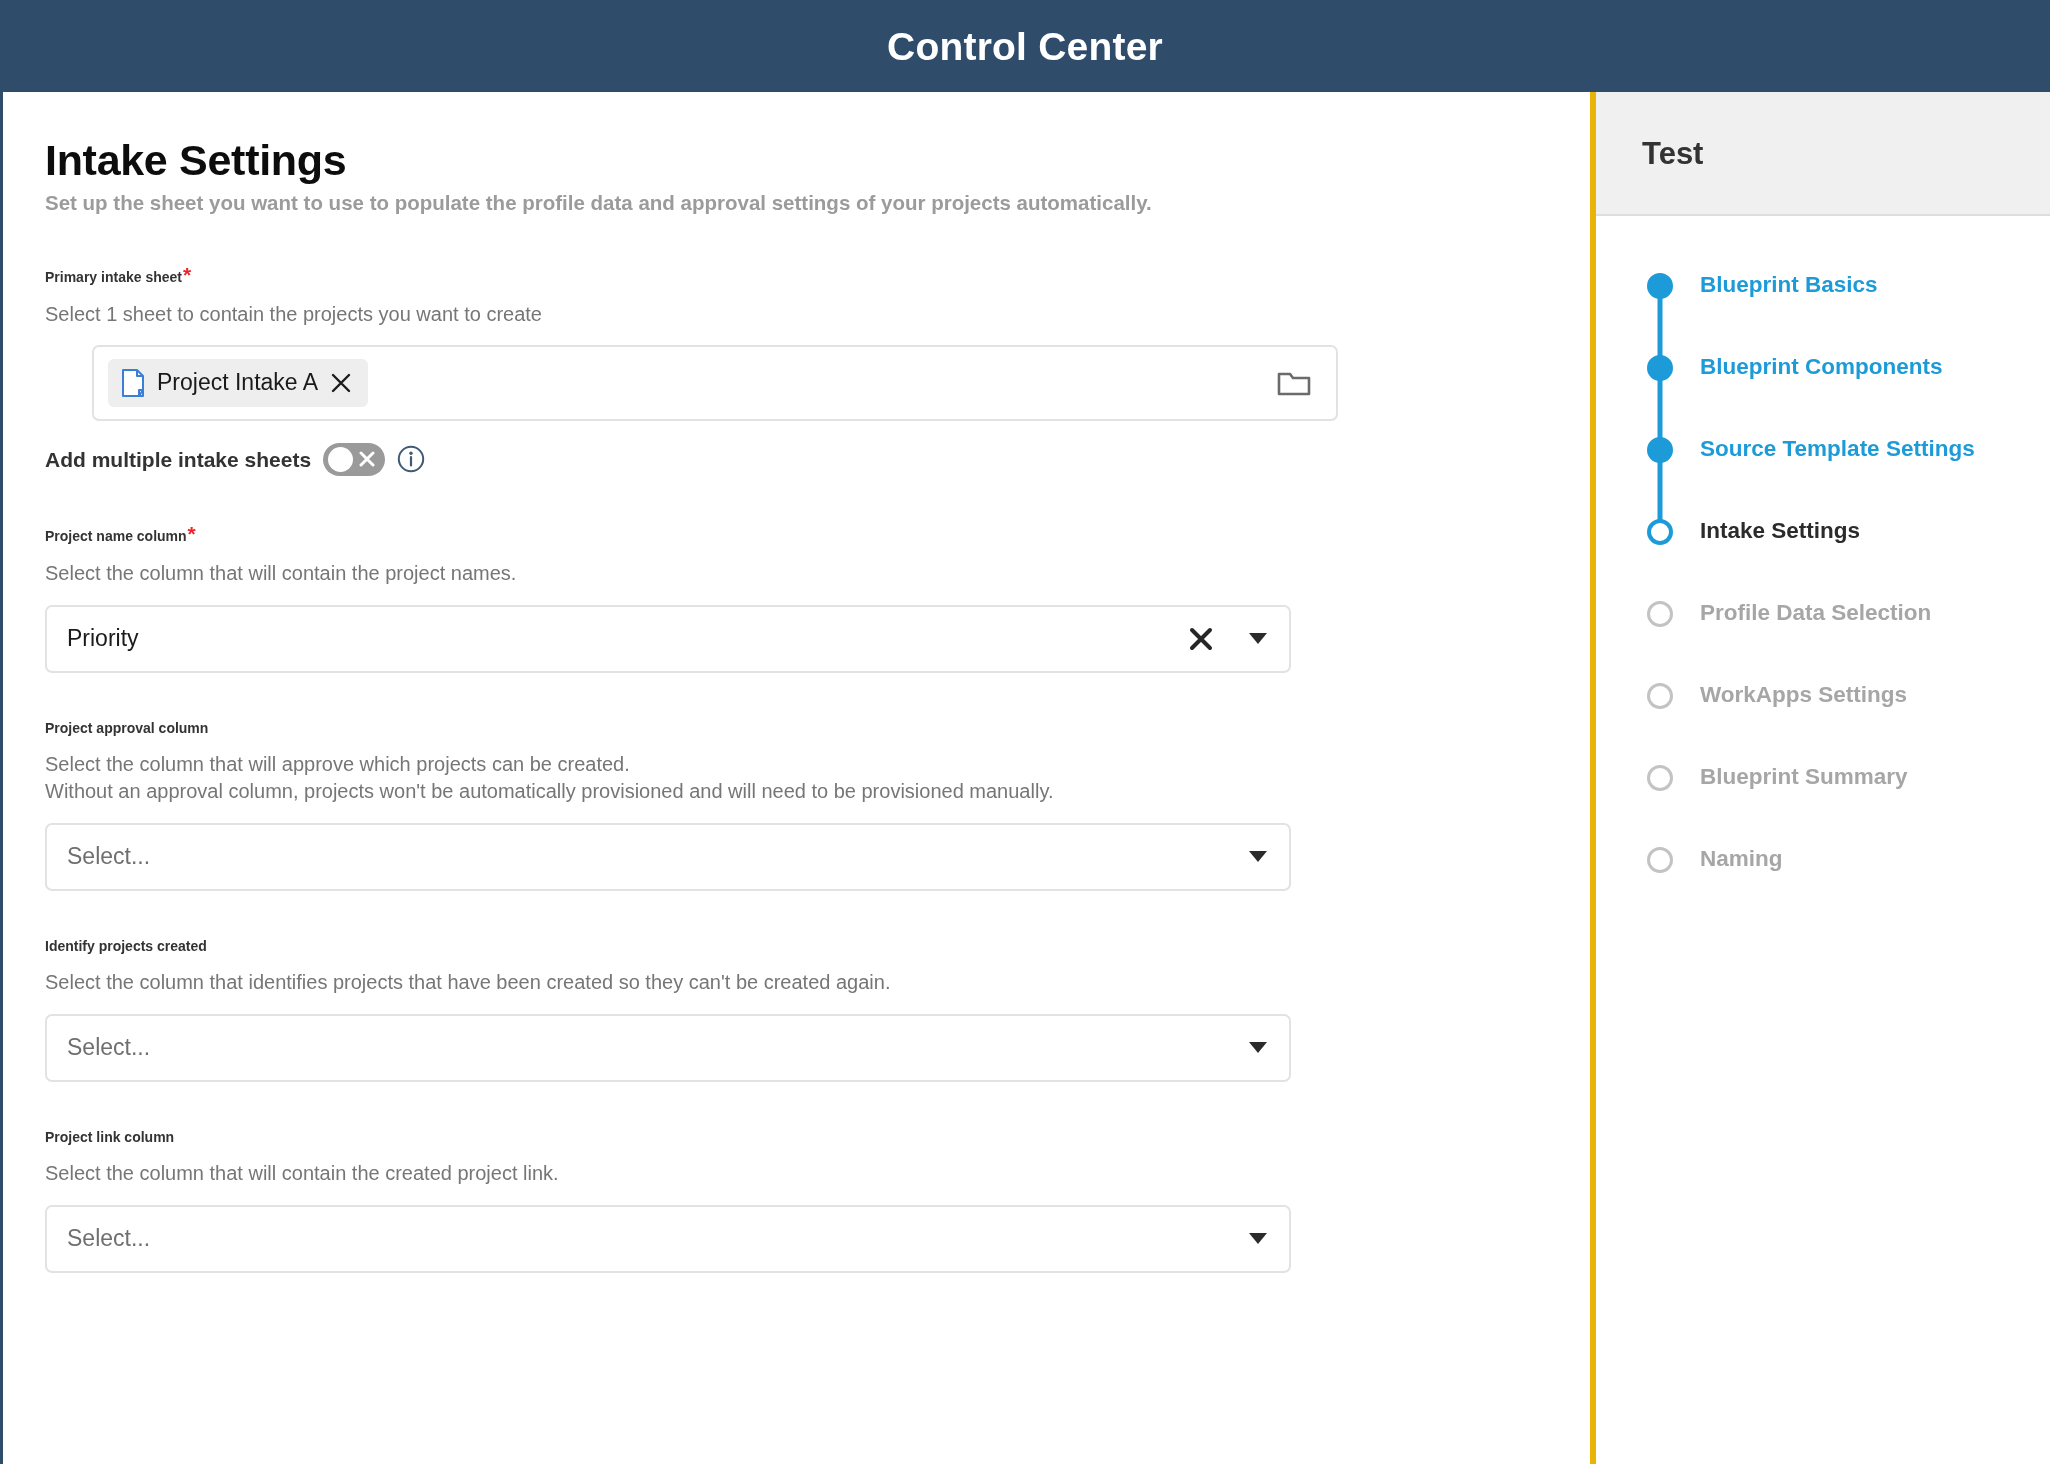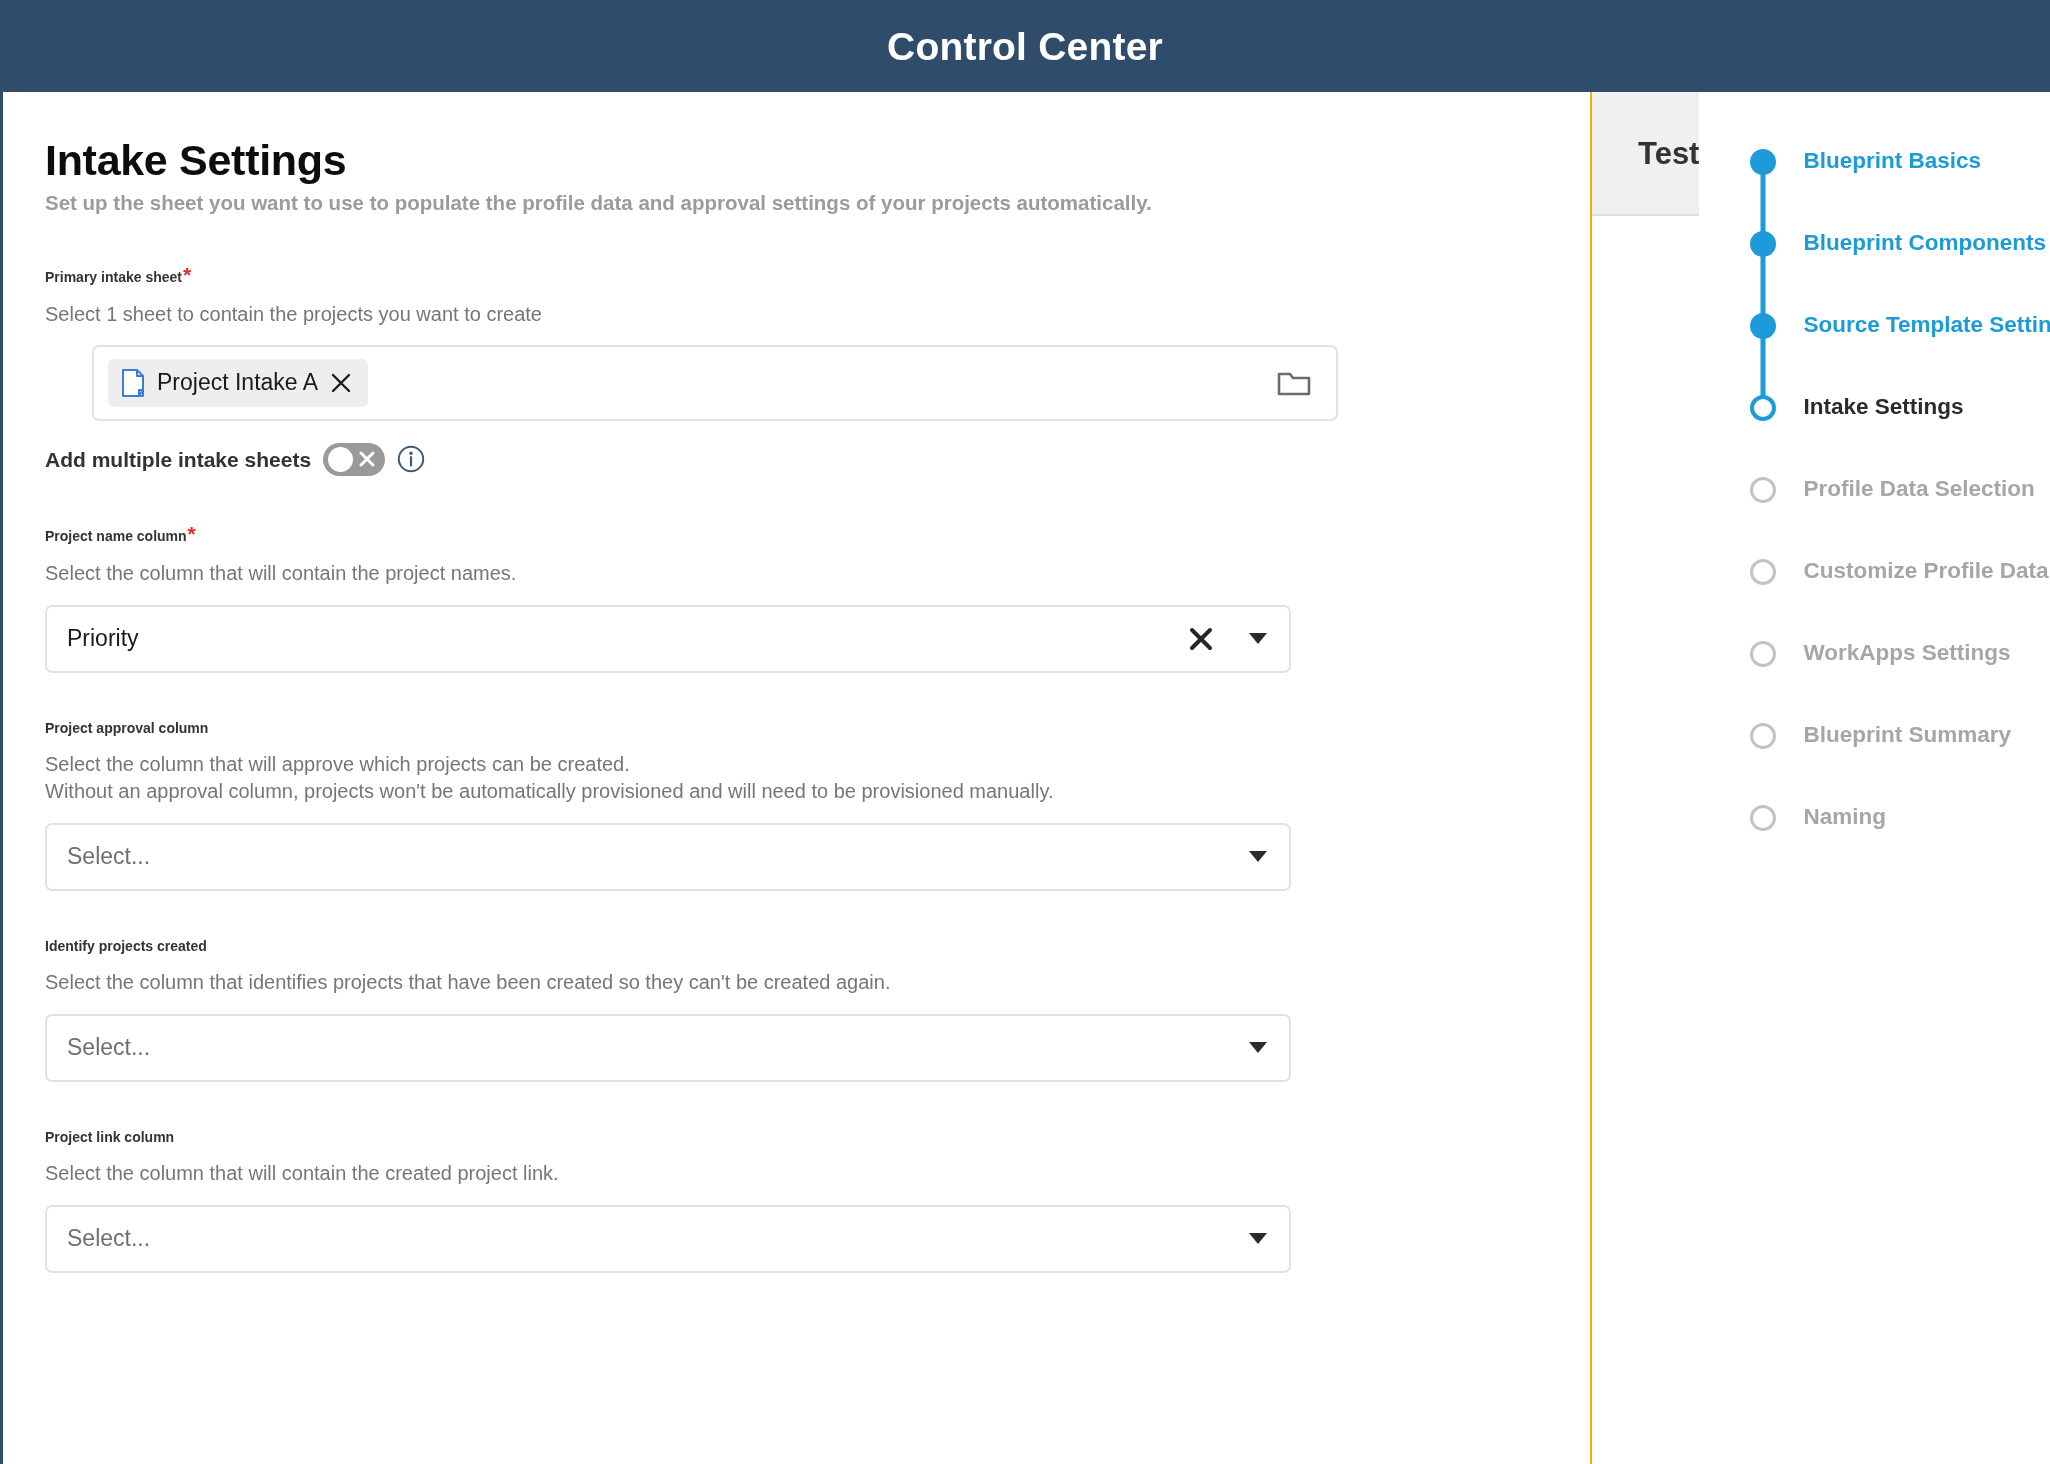--- a/index.html
+++ b/index.html
@@ -216,23 +216,23 @@
     border-right: 9px solid transparent;
     border-top: 11px solid #2b2b2b;
     cursor: pointer;
   }
 
   
   .sidebar {
     width: 460px;
     min-width: 460px;
     background: #ffffff;
-    border-left: 2px solid #eab308;
-    display: flex;
-    flex-direction: row;
+    border-left: 6px solid #eab308;
+    display: flex;
+    flex-direction: column;
   }
   .sidebar-header {
     background: #f0f0f0;
     border-bottom: 2px solid #dedede;
     height: 124px;
     display: flex;
     align-items: center;
     padding-left: 46px;
   }
   .sidebar-header .blueprint-name {
@@ -441,26 +441,20 @@
           <div class="step">
             <div class="step-marker">
               <span class="dot todo"></span>
             </div>
             <span class="step-label todo">Profile Data Selection</span>
           </div>
           <div class="step">
             <div class="step-marker">
               <span class="dot todo"></span>
             </div>
-            <span class="step-label todo">Customize Profile Data</span>
-          </div>
-          <div class="step">
-            <div class="step-marker">
-              <span class="dot todo"></span>
-            </div>
             <span class="step-label todo">WorkApps Settings</span>
           </div>
           <div class="step">
             <div class="step-marker">
               <span class="dot todo"></span>
             </div>
             <span class="step-label todo">Blueprint Summary</span>
           </div>
           <div class="step">
             <div class="step-marker">

